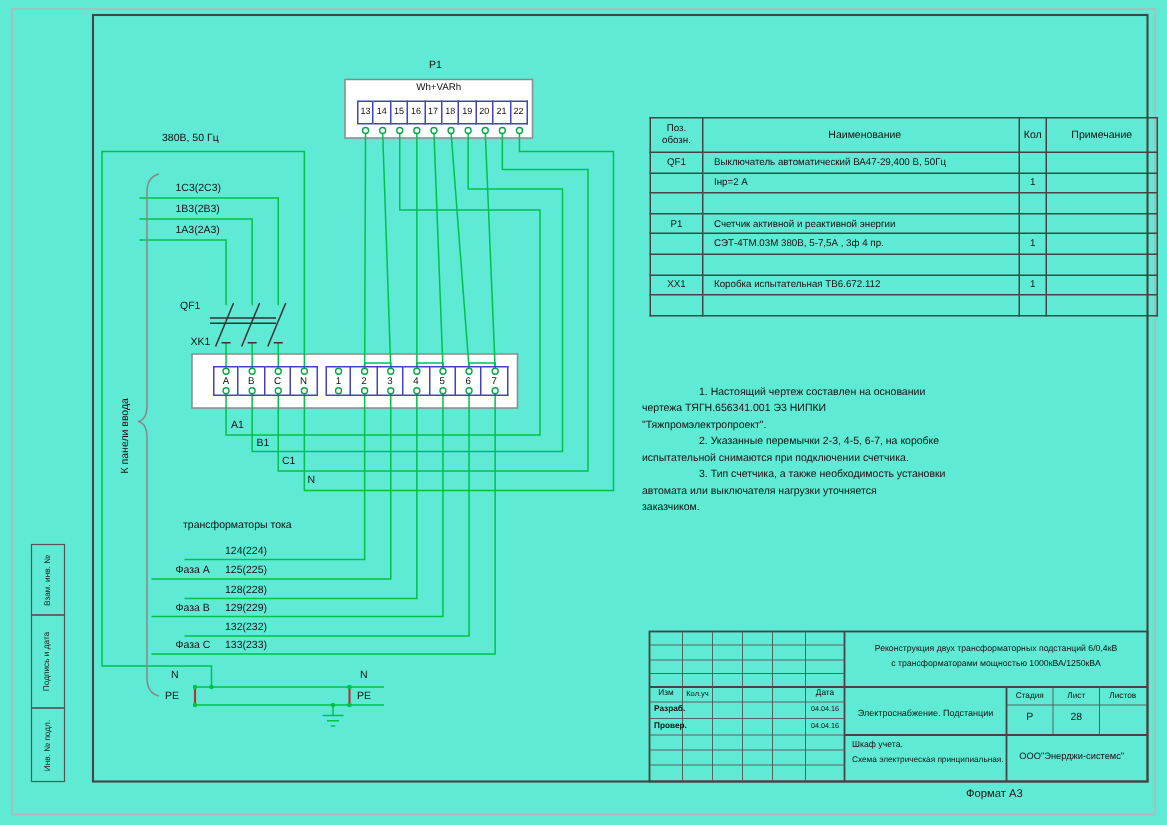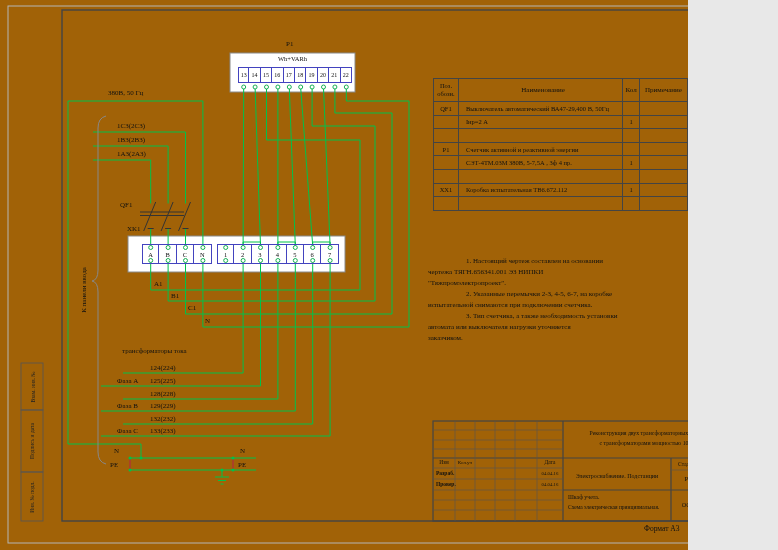--- a/index.html
+++ b/index.html
@@ -1,17 +1,17 @@
 <!DOCTYPE html>
 <html><head>
 <meta charset="utf-8">
 <style>
   html,body{margin:0;padding:0;background:#e8e8e8;}
-  .sheet{position:relative;width:688px;height:550px;background:#a16207;
-         font-family:Liberation Serif, serif;color:#111;overflow:hidden;}
+  .sheet{position:relative;width:778px;height:550px;background:#5eead4;
+         font-family:Liberation Sans, sans-serif;color:#111;overflow:hidden;}
   svg.overlay{position:absolute;left:0;top:0;z-index:1;}
   .lab{position:absolute;z-index:3;font-size:7px;line-height:8px;color:#111;white-space:nowrap;}
   
   .strip{position:absolute;display:flex;z-index:2;}
   .tcell{box-sizing:border-box;border:1px solid #4343bf;background:transparent;
          display:flex;align-items:center;justify-content:center;
          font-size:6.5px;color:#111;}
   .tcell + .tcell{border-left:none;}
   .w1{width:11.4px;height:16px;font-size:6px;}
   .w2{width:17.4px;height:20px;}

